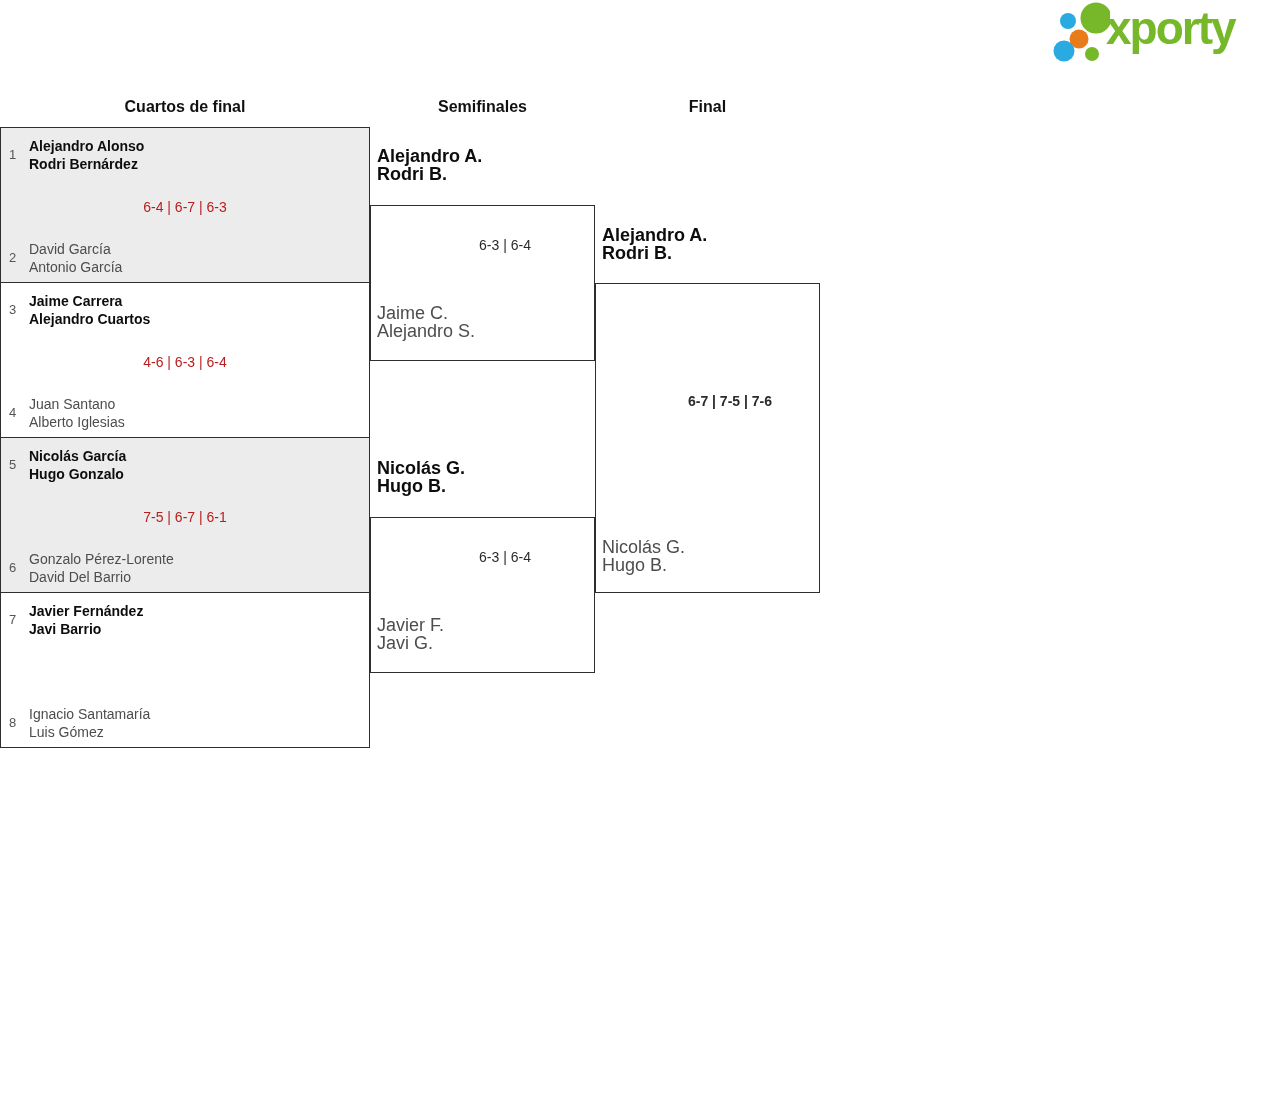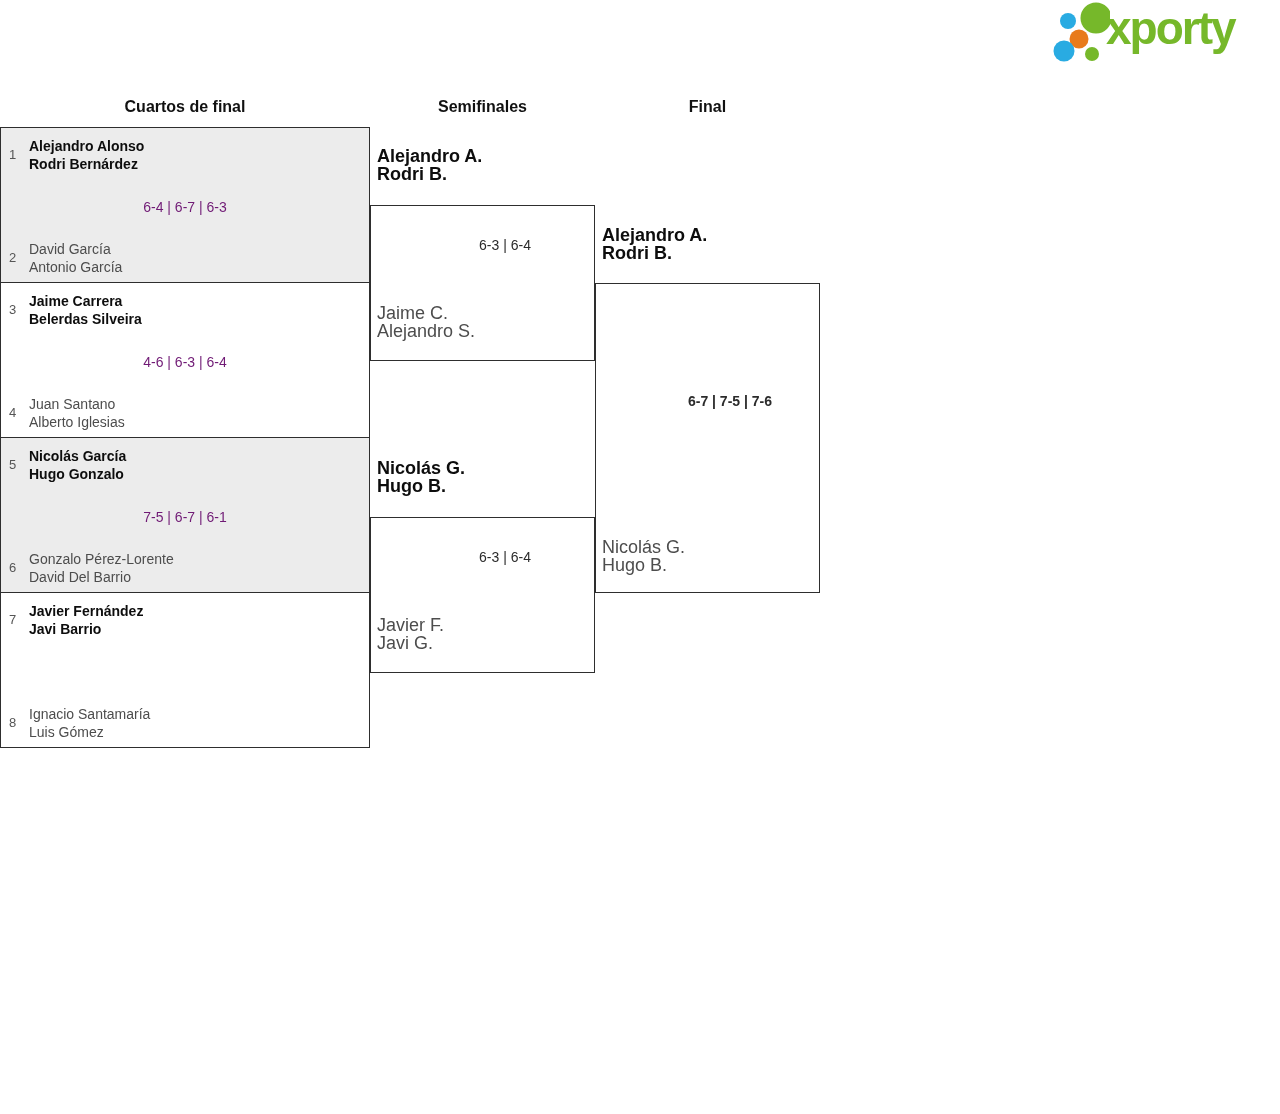--- a/index.html
+++ b/index.html
@@ -80,21 +80,21 @@
   .team-bottom { top: 112px; }
   .winner { font-weight: bold; color: #0d0d0d; }
   .loser { font-weight: normal; color: #4d4d4d; }
   .score {
     position: absolute;
     left: 0;
     width: 100%;
     top: 71px;
     text-align: center;
     font-size: 14px;
-    color: #701a75;
+    color: #b91c1c;
   }
 
   
   .entrant {
     position: absolute;
     font-size: 18px;
     line-height: 18px;
     white-space: nowrap;
   }
   .sf1-top   { left: 377px; top: 147px; }
@@ -146,21 +146,21 @@
     <div class="team team-bottom loser">
       <div>David García</div>
       <div>Antonio García</div>
     </div>
   </div>
 
   <div class="match-box qf qf2">
     <div class="seed seed-top">3</div>
     <div class="team team-top winner">
       <div>Jaime Carrera</div>
-      <div>Belerdas Silveira</div>
+      <div>Alejandro Cuartos</div>
     </div>
     <div class="score">4-6 | 6-3 | 6-4</div>
     <div class="seed seed-bottom">4</div>
     <div class="team team-bottom loser">
       <div>Juan Santano</div>
       <div>Alberto Iglesias</div>
     </div>
   </div>
 
   <div class="match-box qf qf3 alt">

